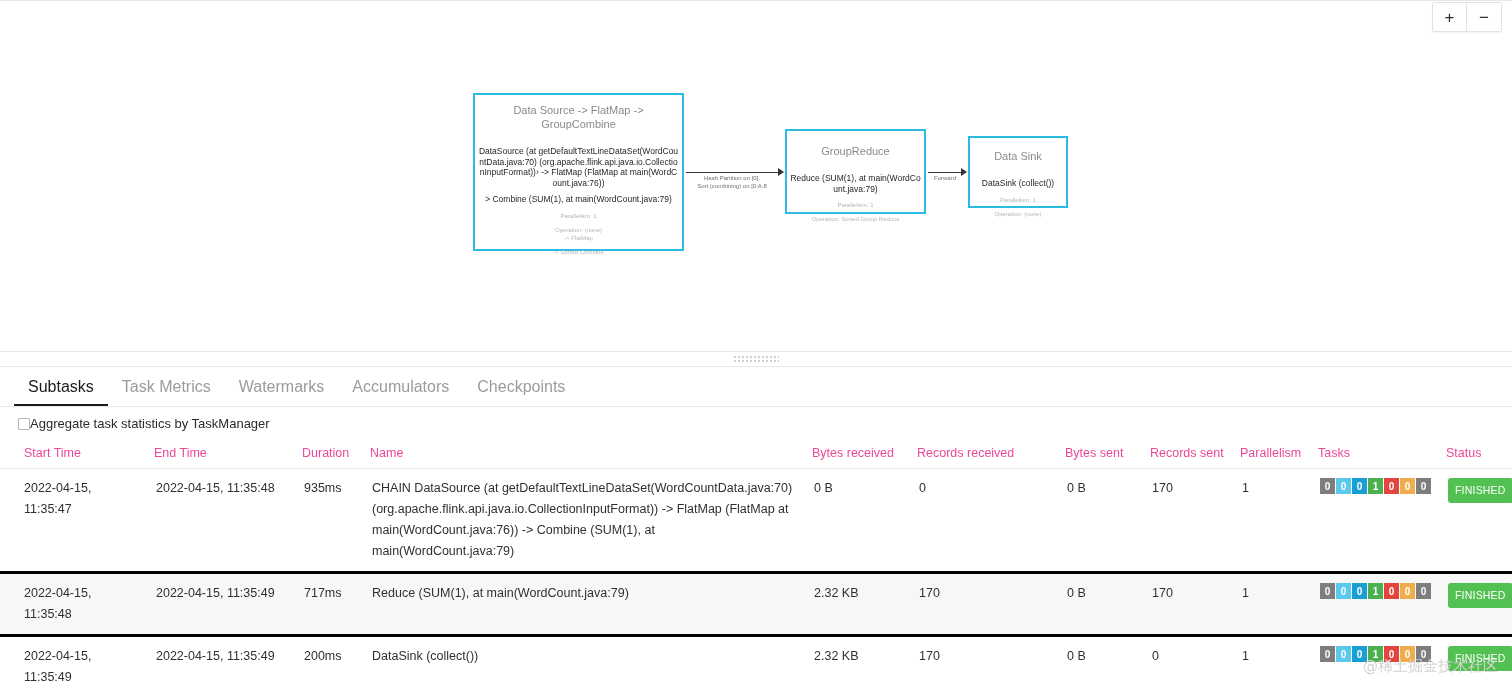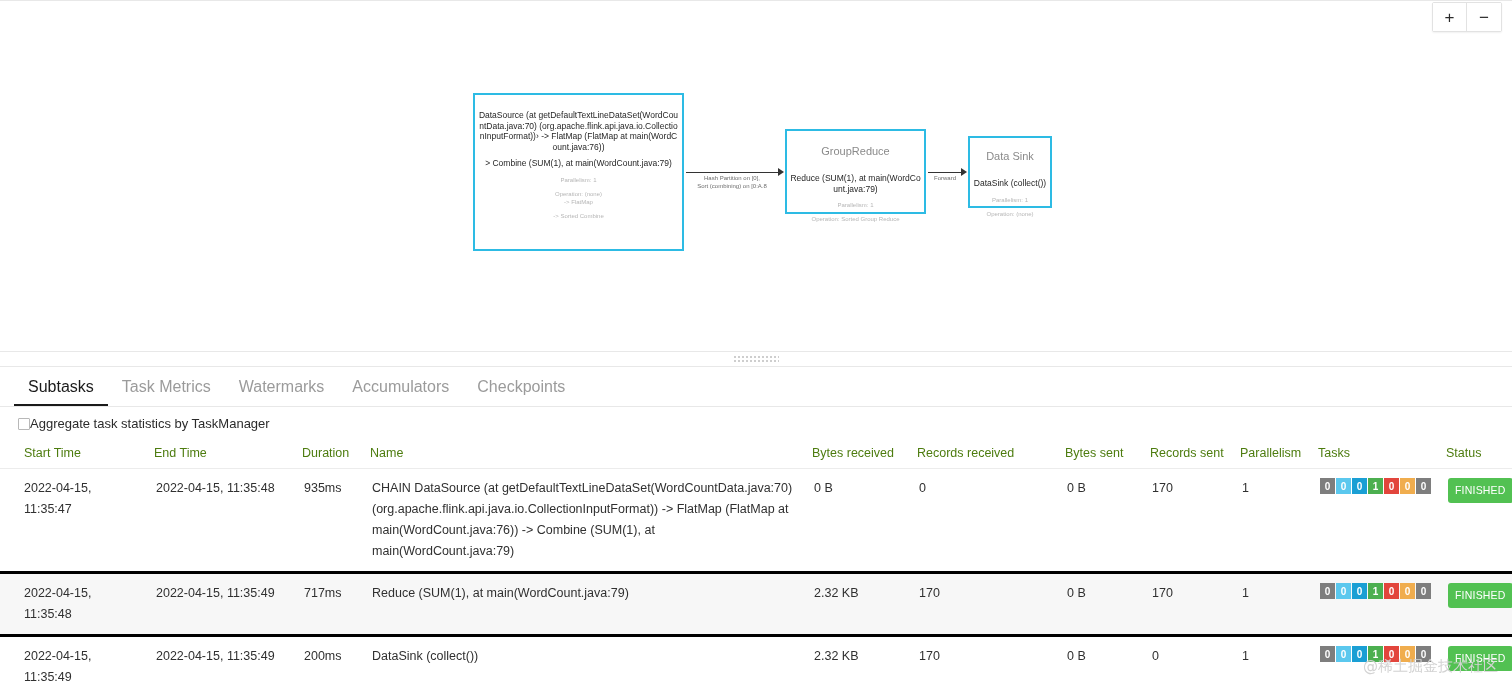--- a/index.html
+++ b/index.html
@@ -67,21 +67,21 @@
   .node-meta {
     color: #b6b6b6;
     font-size: 6px;
     line-height: 8px;
     margin-top: 7px;
   }
   .node-meta.sm { margin-top: 6px; }
 
   #node-source { left: 473px; top: 93px; width: 211px; height: 158px; }
   #node-groupreduce { left: 785px; top: 129px; width: 141px; height: 85px; }
-  #node-datasink { left: 968px; top: 136px; width: 84px; height: 72px; }
+  #node-datasink { left: 968px; top: 136px; width: 100px; height: 72px; }
 
   
   .edge { position: absolute; }
   .edge-line {
     position: absolute; height: 1px; background: #333;
   }
   .edge-arrow {
     position: absolute; width: 0; height: 0;
     border-top: 4px solid transparent;
     border-bottom: 4px solid transparent;
@@ -144,21 +144,21 @@
     border: 1px solid #b8b8b8; background: #fff; border-radius: 1px;
     cursor: pointer; flex: 0 0 auto;
   }
   .agg-label { font-size: 13px; color: #2b2b2b; }
 
   
   table.subtasks {
     width: 1512px; border-collapse: collapse; table-layout: fixed;
   }
   table.subtasks th {
-    font-weight: normal; color: #4d7c0f; font-size: 12.5px;
+    font-weight: normal; color: #ec4899; font-size: 12.5px;
     text-align: left; padding: 6px 6px 8px 6px; vertical-align: top;
     border-bottom: 1px solid #ececec;
   }
   table.subtasks td {
     font-size: 12.5px; color: #303030;
     padding: 9px 8px; vertical-align: top;
     border-bottom: 3px solid #000000;
     line-height: 21px;
   }
   tr.zebra td { background: #f7f7f7; }
@@ -203,20 +203,21 @@
 <div id="app">
 
   <div class="graph-panel">
 
     <div class="zoom-controls">
       <div class="zoom-btn plus">+</div>
       <div class="zoom-btn">−</div>
     </div>
 
     <div class="node" id="node-source">
+      <div class="node-title">Data Source -&gt; FlatMap -&gt; GroupCombine</div>
       <div class="node-desc">DataSource (at getDefaultTextLineDataSet(WordCountData.java:70) (org.apache.flink.api.java.io.CollectionInputFormat))› -&gt; FlatMap (FlatMap at main(WordCount.java:76))</div>
       <div class="node-desc" style="margin-top:6px;">&gt; Combine (SUM(1), at main(WordCount.java:79)</div>
       <div class="node-meta">Parallelism: 1</div>
       <div class="node-meta sm" style="white-space:pre-line;">Operation: (none)
 -&gt; FlatMap</div>
       <div class="node-meta sm">-&gt; Sorted Combine</div>
     </div>
 
     <div class="edge">
       <div class="edge-line" style="left:686px; top:172px; width:92px;"></div>

